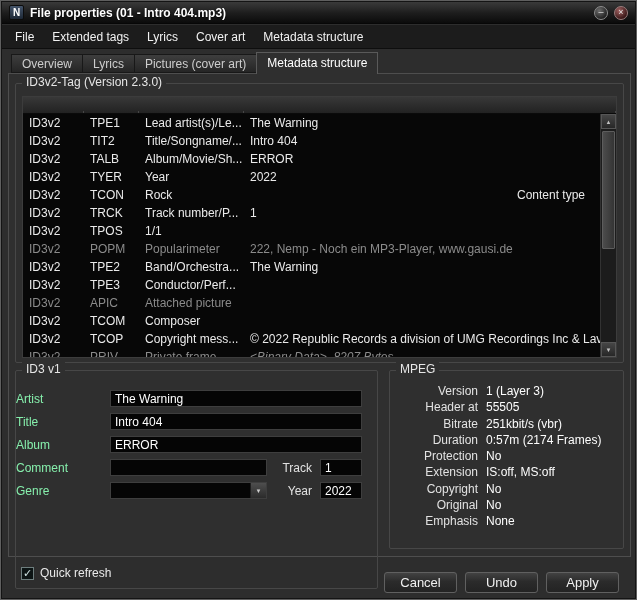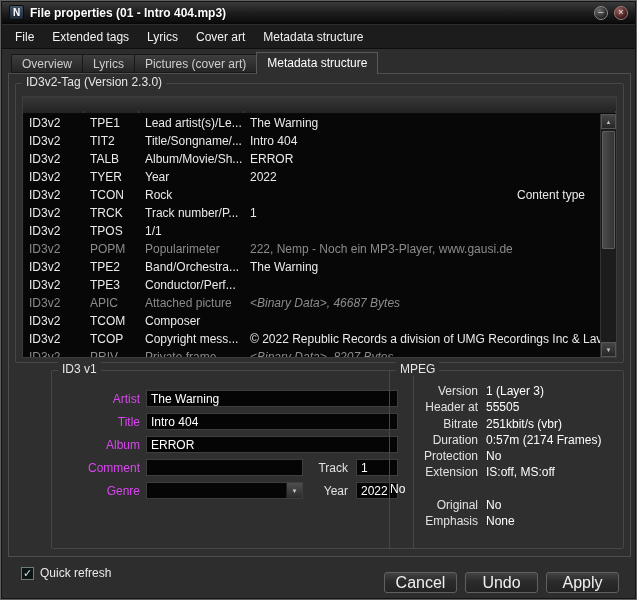--- a/index.html
+++ b/index.html
@@ -64,21 +64,21 @@
   .panel {
     position:absolute; left:7px; top:72px; width:623px; height:484px;
     background:#2f2f2f; border:1px solid #4e4e4e;
   }
   .groupbox { position:absolute; border:1px solid #474747; border-radius:2px;text-decoration:underline; }
   .legend {
     position:absolute; top:-9px; left:6px; padding:0 4px;
     background:#2f2f2f; color:#e6e6e6; white-space:nowrap;
   }
   .gb-id3v2 { left:6px;   top:9px;   width:609px; height:280px; }
-  .gb-id3v1 { left:6px;   top:296px; width:363px; height:179px;margin-left:36px; }
+  .gb-id3v1 { left:6px;   top:296px; width:363px; height:219px; }
   .gb-mpeg  { left:380px; top:296px; width:235px; height:179px; }
   
   .table {
     position:absolute; left:6px; top:12px; width:595px; height:262px;
     background:#070707; border:1px solid #3c3c3c;
     display:flex; flex-direction:column; overflow:hidden;
   }
   .thead { display:flex; height:17px; flex:none; background:linear-gradient(#383838,#222222); border-bottom:1px solid #0a0a0a; }
   .th { padding:0 6px; line-height:16px; color:#d8d8d8; border-right:1px solid #474747; white-space:nowrap; overflow:hidden;margin-top:14px; }
   .tbody { flex:1; overflow:hidden; }
@@ -104,21 +104,21 @@
     font-size:6px; color:#c2c2c2;
   }
   .sb-track { flex:1; position:relative; }
   .sb-thumb {
     position:absolute; left:1px; right:1px; top:2px; height:118px;
     background:linear-gradient(90deg,#4c4c4c,#343434);
     border:1px solid #5d5d5d; border-radius:1px;
   }
   
   .g1-row { position:absolute; left:0; width:100%; height:17px; display:flex; align-items:center; }
-  .g1-label { width:94px; flex:none; text-align:right; padding-right:6px; color:#d946ef; white-space:nowrap; }
+  .g1-label { width:94px; flex:none; text-align:left; padding-right:20px; color:#86efac; white-space:nowrap; }
   .sub-label { width:53px; flex:none; text-align:right; padding-right:8px; color:#e2e2e2; white-space:nowrap; }
   .tinput {
     height:17px; background:#050505; border:1px solid #3e3e3e;
     color:#ffffff; font-family:inherit; font-size:12px; padding:0 4px; outline:none;
   }
   .w-wide { width:252px; } .w-mid { width:157px; } .w-small { width:42px; }
   .combo { position:relative; width:157px; height:17px; flex:none; }
   .combo-input { width:157px; padding-right:20px; }
   .combo-btn {
     position:absolute; top:1px; right:1px; bottom:1px; width:16px;
@@ -137,21 +137,21 @@
     position:absolute; left:20px; top:566px; width:13px; height:13px;
     background:#0c1414; border:1px solid #6e7e7e;
     display:flex; align-items:center; justify-content:center;
     color:#cfe3e3; font-size:11px; line-height:1;
   }
   .checkbox-label { position:absolute; left:39px; top:565px; height:15px; line-height:15px; color:#eaeaea; }
   .btn {
     position:absolute; top:571px; width:73px; height:21px;
     background:linear-gradient(#424242,#2b2b2b 45%,#232323);
     border:1px solid #606060; border-radius:3px;
-    color:#f0f0f0; font-family:inherit; font-size:16px;
+    color:#f0f0f0; font-family:inherit; font-size:13px;
     display:flex; align-items:center; justify-content:center;
   }
   .btn-cancel { left:383px; } .btn-undo { left:464px; } .btn-apply { left:545px; }
 </style>
 </head>
 <body>
 
 <div class="window">
 
   <div class="titlebar">
@@ -244,21 +244,20 @@
             <div class="tr">
               <div class="td col-type">ID3v2</div>
               <div class="td col-key">TPE3</div>
               <div class="td col-desc">Conductor/Perf...</div>
               <div class="td col-value"></div>
             </div>
             <div class="tr muted">
               <div class="td col-type">ID3v2</div>
               <div class="td col-key">APIC</div>
               <div class="td col-desc">Attached picture</div>
-              <div class="td col-value italic">&lt;Binary Data&gt;, 46687 Bytes</div>
             </div>
             <div class="tr">
               <div class="td col-type">ID3v2</div>
               <div class="td col-key">TCOM</div>
               <div class="td col-desc">Composer</div>
               <div class="td col-value"></div>
             </div>
             <div class="tr">
               <div class="td col-type">ID3v2</div>
               <div class="td col-key">TCOP</div>
@@ -339,20 +338,21 @@
           </div>
           <div class="mpeg-row">
             <div class="mpeg-label">Protection</div>
             <div class="mpeg-value">No</div>
           </div>
           <div class="mpeg-row">
             <div class="mpeg-label">Extension</div>
             <div class="mpeg-value">IS:off, MS:off</div>
           </div>
           <div class="mpeg-row">
+            <div class="mpeg-label">Copyright</div>
             <div class="mpeg-value">No</div>
           </div>
           <div class="mpeg-row">
             <div class="mpeg-label">Original</div>
             <div class="mpeg-value">No</div>
           </div>
           <div class="mpeg-row">
             <div class="mpeg-label">Emphasis</div>
             <div class="mpeg-value">None</div>
           </div>

